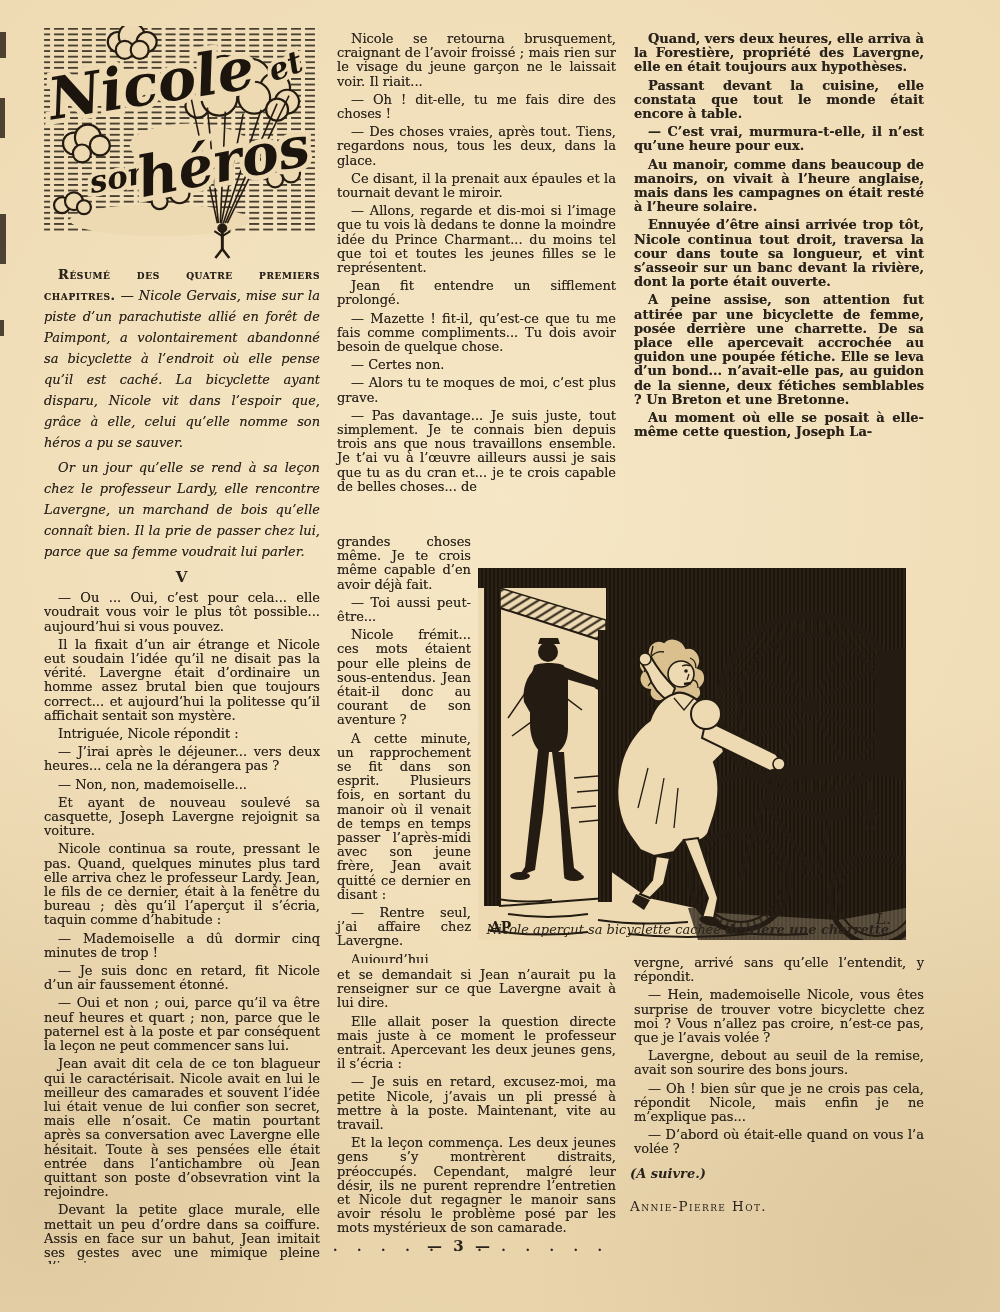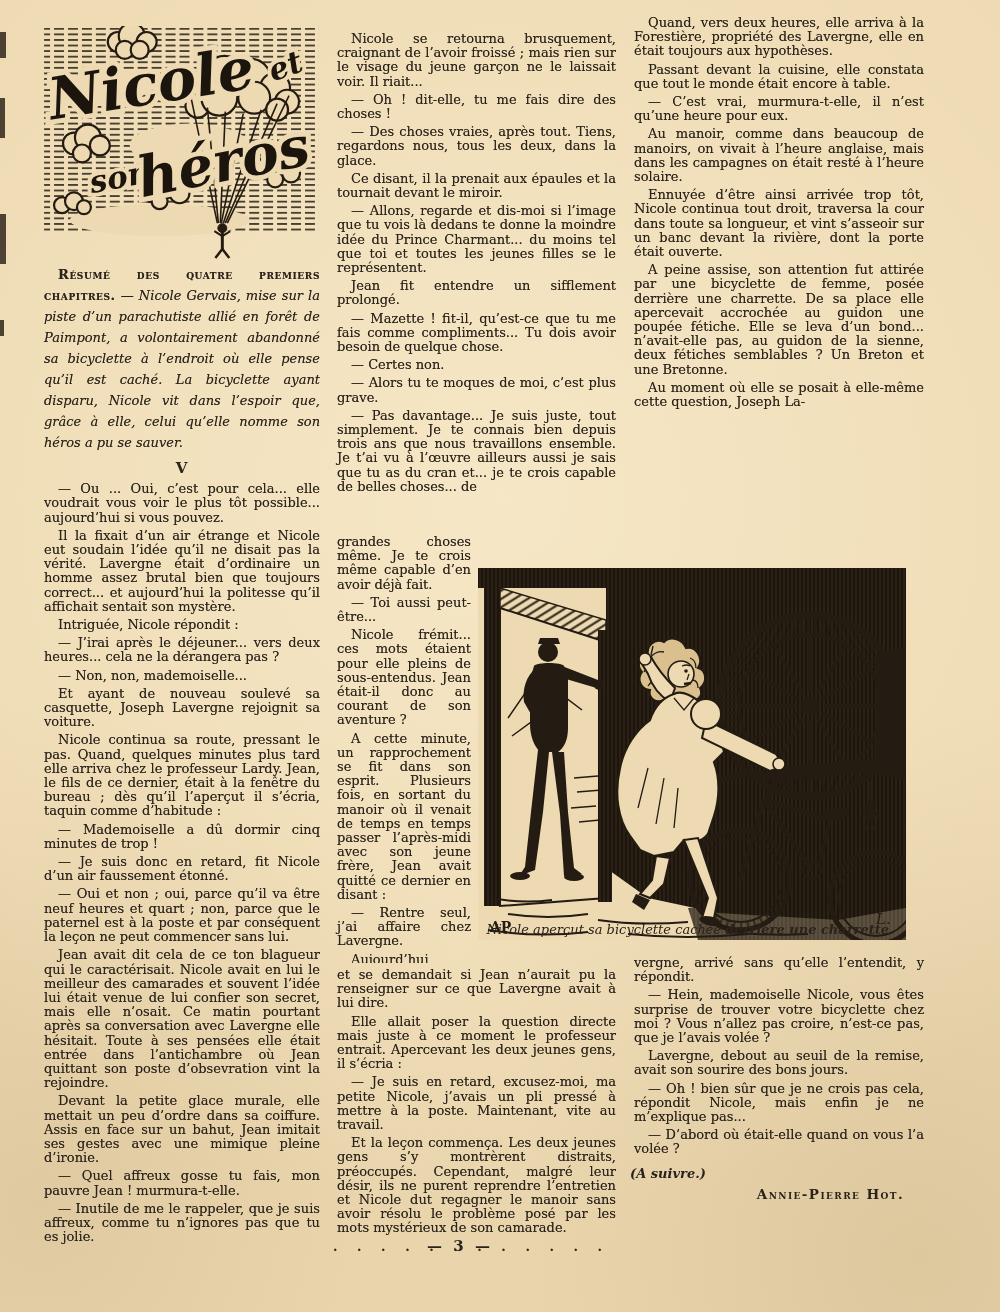--- a/index.html
+++ b/index.html
@@ -12,29 +12,29 @@
       radial-gradient(70% 55% at 4% 92%, rgba(134,101,52,.14), transparent 70%),
       #eedab2;
   }
   .col{position:absolute;font-size:13px;line-height:14.2px;}
   .para{margin:4px;text-indent:14px;text-align:justify;text-shadow:0 0 .4px rgba(42,35,27,.55);}
   .no-first-indent .para:first-child{text-indent:0;}
   #col1{left:40px;top:26px;width:284px;max-height:1238px;overflow:hidden;}
   #col2-top{left:333px;top:28px;width:287px;max-height:515px;overflow:hidden;}
   #col2-narrow{left:333px;top:531px;width:142px;max-height:432px;overflow:hidden;}
   #col2-bottom{left:333px;top:964px;width:287px;max-height:300px;overflow:hidden;}
-  #col3-top{left:630px;top:12px;width:298px;max-height:515px;overflow:hidden;}
+  #col3-top{left:630px;top:28px;width:298px;max-height:515px;overflow:hidden;font-weight:bold;}
   #col3-bottom{left:630px;top:952px;width:298px;}
   .masthead{width:284px;height:234px;margin-bottom:4px;}
   .resume-p{font-style:italic;line-height:21px;}
   .resume-head{font-style:normal;font-variant:small-caps;letter-spacing:.6px;font-weight:bold;}
   .chapter{font-size:15px;font-weight:bold;text-align:center;margin:8px 0 7px 0;letter-spacing:1px;}
   .dots{margin:4px 0 0 0;letter-spacing:7.5px;white-space:nowrap;overflow:hidden;font-weight:bold;}
   .suivre{margin:10px 0 0 0;font-style:italic;font-weight:bold;}
-  .author{margin:6px 24px 0 0;text-align:right;font-variant:small-caps;letter-spacing:1.4px;font-weight:bold;font-size:13.5px;}
+  .author{margin:18px 24px 0 0;text-align:left;font-variant:small-caps;letter-spacing:1.4px;font-weight:normal;font-size:13.5px;}
   #illustration{position:absolute;left:478px;top:568px;width:428px;height:372px;margin:0;z-index:5;}
   #caption{position:absolute;left:472px;top:922px;width:436px;text-align:center;font-style:italic;font-size:13px;z-index:6;}
   .cap-bold{font-weight:bold;}
   #pagenum{position:absolute;left:300px;top:1237px;width:320px;text-align:center;font-size:15px;letter-spacing:3px;font-weight:bold;}
   .artifact{position:absolute;background:#241c12;opacity:.8;}
   .a1{left:0;top:32px;width:6px;height:26px;}
   .a2{left:0;top:98px;width:5px;height:40px;}
   .a3{left:0;top:214px;width:6px;height:50px;}
   .a4{left:0;top:320px;width:4px;height:16px;}
 </style>
@@ -112,20 +112,21 @@
         <text x="12" y="94" font-size="58" stroke-width="10" transform="rotate(-9 12 94)">Nicole</text>
         <text x="234" y="56" font-size="31" stroke-width="8" transform="rotate(-20 234 56)">et</text>
         <text x="52" y="168" font-size="31" stroke-width="8" transform="rotate(-11 52 168)">son</text>
         <text x="102" y="172" font-size="56" stroke-width="10" transform="rotate(-11 102 172)">héros</text>
       </g>
     </svg>
   </div>
 
   <div class="resume">
     <p class="para resume-p"><span class="resume-head">Résumé des quatre premiers chapitres.</span><span> — </span><span>Nicole Gervais, mise sur la piste d’un parachutiste allié en forêt de Paimpont, a volontairement abandonné sa bicyclette à l’endroit où elle pense qu’il est caché. La bicyclette ayant disparu, Nicole vit dans l’espoir que, grâce à elle, celui qu’elle nomme son héros a pu se sauver.</span></p>
+    <p class="para resume-p">Or un jour qu’elle se rend à sa leçon chez le professeur Lardy, elle rencontre Lavergne, un marchand de bois qu’elle connaît bien. Il la prie de passer chez lui, parce que sa femme voudrait lui parler.</p>
   </div>
 
   <h2 class="chapter">V</h2>
   <div>
       <p class="para">— Ou ... Oui, c’est pour cela... elle voudrait vous voir le plus tôt possible... aujourd’hui si vous pouvez.</p>
       <p class="para">Il la fixait d’un air étrange et Nicole eut soudain l’idée qu’il ne disait pas la vérité. Lavergne était d’ordinaire un homme assez brutal bien que toujours correct... et aujourd’hui la politesse qu’il affichait sentait son mystère.</p>
       <p class="para">Intriguée, Nicole répondit :</p>
       <p class="para">— J’irai après le déjeuner... vers deux heures... cela ne la dérangera pas ?</p>
       <p class="para">— Non, non, mademoiselle...</p>
       <p class="para">Et ayant de nouveau soulevé sa casquette, Joseph Lavergne rejoignit sa voiture.</p>

